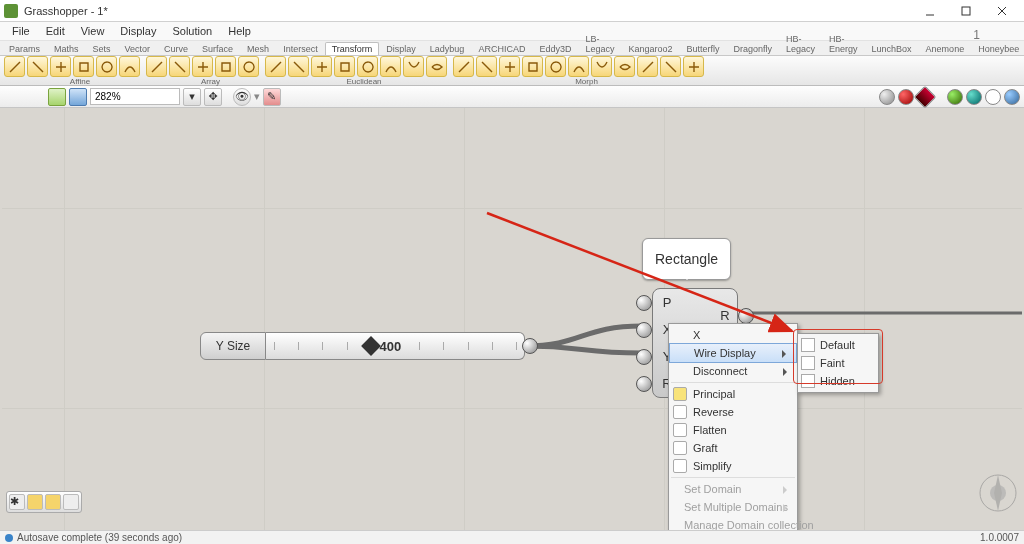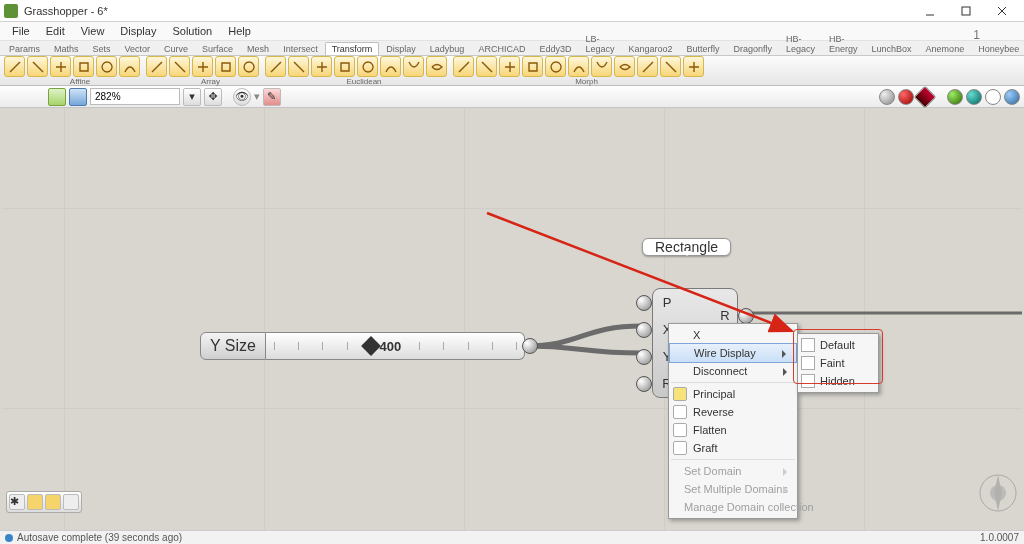--- a/index.html
+++ b/index.html
@@ -40,32 +40,32 @@
 
   
   .canvas { position:absolute; left:2px; right:2px; top:108px; bottom:14px; background:#d9d6d0; overflow:hidden;}
   .gridv { position:absolute; top:0; bottom:0; width:1px; background:#cfcdc6;}
   .gridh { position:absolute; left:0; right:0; height:1px; background:#cfcdc6;}
 
   
   svg.wires { position:absolute; top:0; left:0; width:100%; height:100%; pointer-events:none;}
 
   
-  .bubble { position:absolute; left:640px; top:130px; background:#fff; border:1px solid #999; border-radius:6px; padding:0 12px; font-size:14px; box-shadow:0 1px 2px rgba(0,0,0,.3);}
+  .bubble { position:absolute; left:640px; top:130px; background:#fff; border:1px solid #999; border-radius:6px; padding:12px 12px; font-size:14px; box-shadow:0 1px 2px rgba(0,0,0,.3);}
   .bubble::after{content:'';position:absolute;bottom:-6px;left:50%;margin-left:-5px;border:5px solid transparent;border-top-color:#fff;}
 
   
   .comp-rect { position:absolute; left:628px; top:180px; width:130px; height:110px;}
   .comp-rect .body { position:absolute; left:22px; top:0; width:86px; height:110px; background:linear-gradient(#e8e8e8,#c9c9c9); border:1px solid #7a7a7a; border-radius:8px;}
   .comp-rect .ilbl { position:absolute; left:28px; width:18px; text-align:center; font-size:13px; color:#333;}
   .port { position:absolute; width:16px; height:16px; background:radial-gradient(circle at 30% 30%,#fff,#888); border:1px solid #555; border-radius:8px;}
   
   
   .slider { position:absolute; left:198px; top:224px; width:325px; height:28px; display:flex;}
-  .slider .lab { width:66px; background:linear-gradient(#f4f4f4,#cfcfcf); border:1px solid #888; border-radius:6px 0 0 6px; display:flex; align-items:center; justify-content:center; font-size:16px;}
+  .slider .lab { width:66px; background:linear-gradient(#f4f4f4,#cfcfcf); border:1px solid #888; border-radius:6px 0 0 6px; display:flex; align-items:center; justify-content:center; font-size:12px;}
   .slider .track { flex:1; background:linear-gradient(#fff,#dcdcdc); border:1px solid #888; border-left:none; border-radius:0 6px 6px 0; position:relative; display:flex; align-items:center;}
   .slider .ticks { position:absolute; left:8px; right:8px; top:50%; height:1px;}
   .slider .ticks span{position:absolute;width:1px;height:8px;background:#aaa;top:-4px;}
   .slider .handle { position:absolute; left:38%; width:14px; height:14px; background:#333; transform:rotate(45deg);}
   .slider .val { position:absolute; left:44%; font-size:13px; font-weight:bold;}
   .slider .out { position:absolute; right:-13px; top:6px; width:16px; height:16px; background:radial-gradient(circle at 30% 30%,#fff,#888); border:1px solid #555; border-radius:8px;}
 
   
   .ctx { position:absolute; left:666px; top:215px; width:130px; background:#f6f6f6; border:1px solid #999; box-shadow:2px 2px 4px rgba(0,0,0,.3); font-size:11px; padding:2px 0;}
   .ctx .row { padding:3px 6px 3px 24px; position:relative; cursor:pointer; white-space:nowrap;}
@@ -95,21 +95,21 @@
   
   .compass { position:absolute; right:4px; bottom:17px; width:40px; height:40px; opacity:.6;}
   .compass svg{width:100%;height:100%;}
 
 </style>
 </head>
 <body>
 
 <div class="titlebar">
   <span class="icon"></span>
-  <span class="title">Grasshopper - 6*</span>
+  <span class="title">Grasshopper - 1*</span>
   <span class="winbtn">
       <svg>
         <line x1="1" y1="9" x2="9" y2="9"></line>
       </svg>
     </span>
   <span class="winbtn">
       <svg>
         <rect x="1" y="1" width="8" height="8"></rect>
       </svg>
     </span>
@@ -409,20 +409,21 @@
 
   <div class="ctx">
     <div class="row"><span>X</span></div>
     <div class="row hl"><span>Wire Display</span><span class="arrow"></span></div>
     <div class="row"><span>Disconnect</span><span class="arrow"></span></div>
     <hr>
     <div class="row"><span class="ic" style="background:#f8e37a"></span><span>Principal</span></div>
     <div class="row"><span class="ic"></span><span>Reverse</span></div>
     <div class="row"><span class="ic"></span><span>Flatten</span></div>
     <div class="row"><span class="ic"></span><span>Graft</span></div>
+    <div class="row"><span class="ic"></span><span>Simplify</span></div>
     <hr>
     <div class="row dis"><span>Set Domain</span><span class="arrow" style="border-left-color:#ccc"></span></div>
     <div class="row dis"><span>Set Multiple Domains</span><span class="arrow" style="border-left-color:#ccc"></span></div>
     <div class="row dis"><span>Manage Domain collection</span></div>
 
   </div>
 
   <div class="submenu">
     <div class="row"><span class="ic"></span><span>Default</span></div>
     <div class="row"><span class="ic"></span><span>Faint</span></div>

